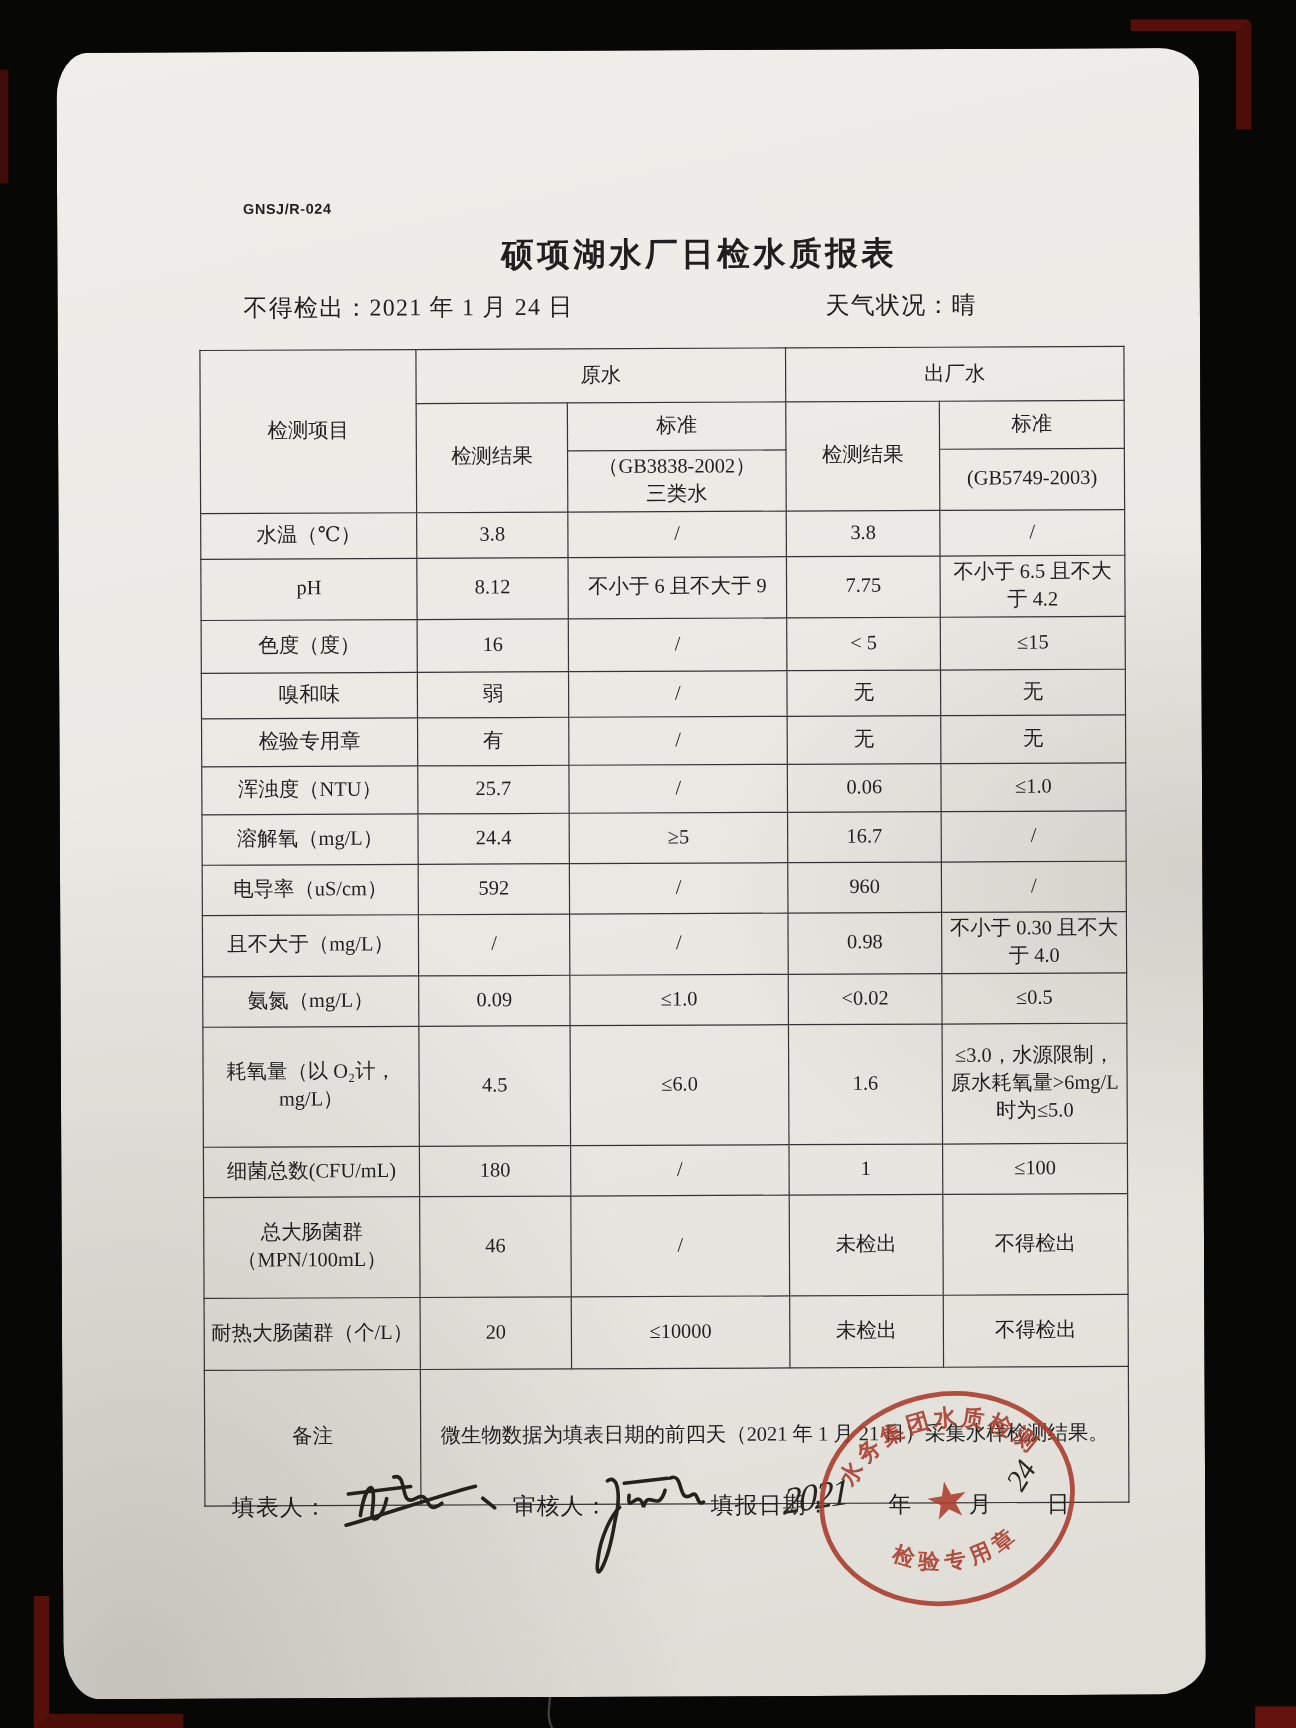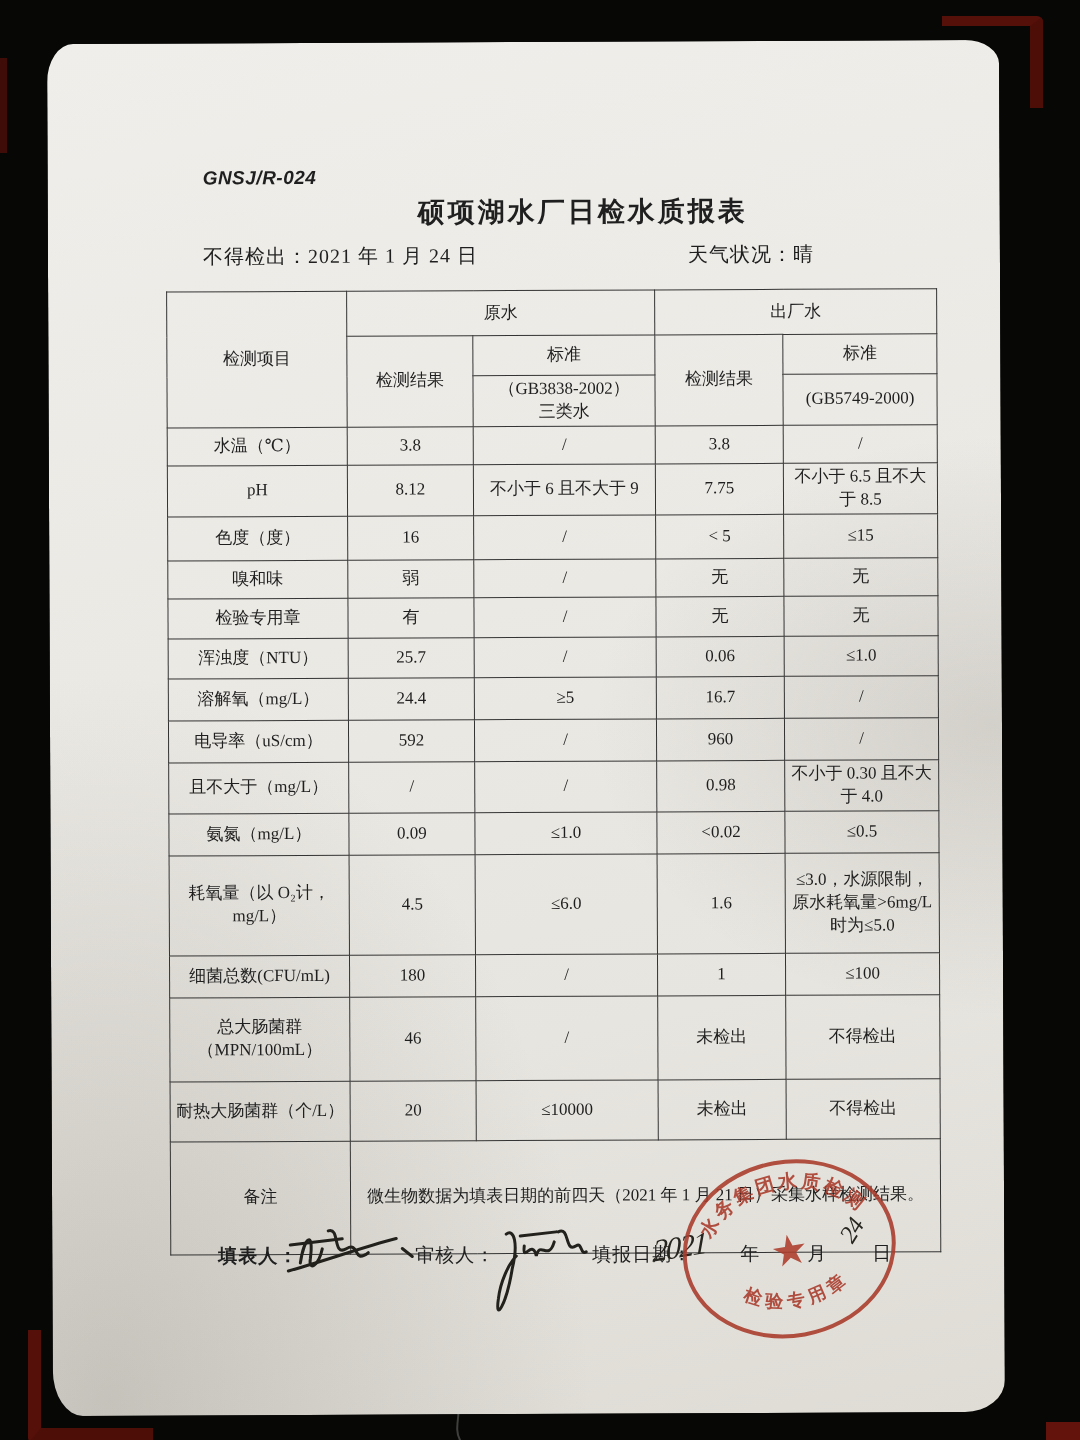--- a/index.html
+++ b/index.html
@@ -21,21 +21,21 @@
   .paper{
     left:50px;top:42px;width:952px;height:1372px;
     background:
       radial-gradient(ellipse at 6% 99%, rgba(95,90,80,0.22), transparent 38%),
       radial-gradient(ellipse at 99% 50%, rgba(95,90,80,0.16), transparent 30%),
       linear-gradient(168deg,#efeeea 0%,#ebe9e4 42%,#e7e5df 70%,#dedcd5 100%);
     border-radius:26px 34px 40px 30px / 38px 24px 32px 46px;
     transform:rotate(-0.25deg);
   }
   .doc-code{left:155px;top:124px;font-family:"Liberation Sans","DejaVu Sans",sans-serif;
-    font-weight:700;font-size:19px;letter-spacing:0.5px;font-style:italic;}
+    font-weight:700;font-size:12px;letter-spacing:0.5px;}
   .title{left:175px;top:152px;width:720px;text-align:center;
     font-size:27px;font-weight:700;letter-spacing:3px;}
   .info-line{top:200px;font-size:20px;letter-spacing:1px;}
   .info-sampling{left:155px;}
   .info-weather{left:640px;}
   table.report{
     left:118px;top:248px;width:770px;position:absolute;
     border-collapse:collapse;table-layout:fixed;
     font-size:17px;
   }
@@ -99,36 +99,36 @@
       <td rowspan="2">检测结果</td>
       <td>标准</td>
       <td rowspan="2">检测结果</td>
       <td>标准</td>
     </tr>
     <tr style="height:45px">
       <td>
         <span>（GB3838-2002）</span><br>
         <span>三类水</span>
       </td>
-      <td>(GB5749-2000)</td>
+      <td>(GB5749-2003)</td>
     </tr>
 
     <tr style="height:38px">
       <td>水温（℃）</td>
       <td>3.8</td>
       <td>/</td>
       <td>3.8</td>
       <td>/</td>
     </tr>
     <tr style="height:46px">
       <td>pH</td>
       <td>8.12</td>
       <td>不小于 6 且不大于 9</td>
       <td>7.75</td>
-      <td>不小于 6.5 且不大于 8.5</td>
+      <td>不小于 6.5 且不大于 4.2</td>
     </tr>
     <tr style="height:44px">
       <td>色度（度）</td>
       <td>16</td>
       <td>/</td>
       <td>&lt; 5</td>
       <td>≤15</td>
     </tr>
     <tr style="height:38px">
       <td>嗅和味</td>
@@ -207,22 +207,22 @@
       <td>未检出</td>
       <td>不得检出</td>
     </tr>
     <tr style="height:113px">
       <td>备注</td>
       <td colspan="4" class="remark-text">微生物数据为填表日期的前四天（2021 年 1 月 21 日）采集水样检测结果。</td>
     </tr>
     </tbody>
   </table>
 
-  <span class="abs footer-label" style="left:166px;font-weight:bold;">填表人：</span>
-  <span class="abs footer-label" style="left:363px;">审核人：</span>
+  <span class="abs footer-label" style="left:141px;">填表人：</span>
+  <span class="abs footer-label" style="left:375px;">审核人：</span>
   <span class="abs footer-label" style="left:540px;">填报日期：</span>
   <span class="abs footer-label" style="left:688px;">年</span>
   <span class="abs footer-label" style="left:755px;">月</span>
   <span class="abs footer-label" style="left:820px;">日</span>
 
   <span class="abs hand hw-year">2021</span>
   <span class="abs hand hw-day">24</span>
 
   <svg class="abs sig" style="left:232px;top:1176px;" width="140" height="68" viewBox="0 0 140 68">
     <g stroke="#23211c" stroke-width="3" fill="none" stroke-linecap="round">

